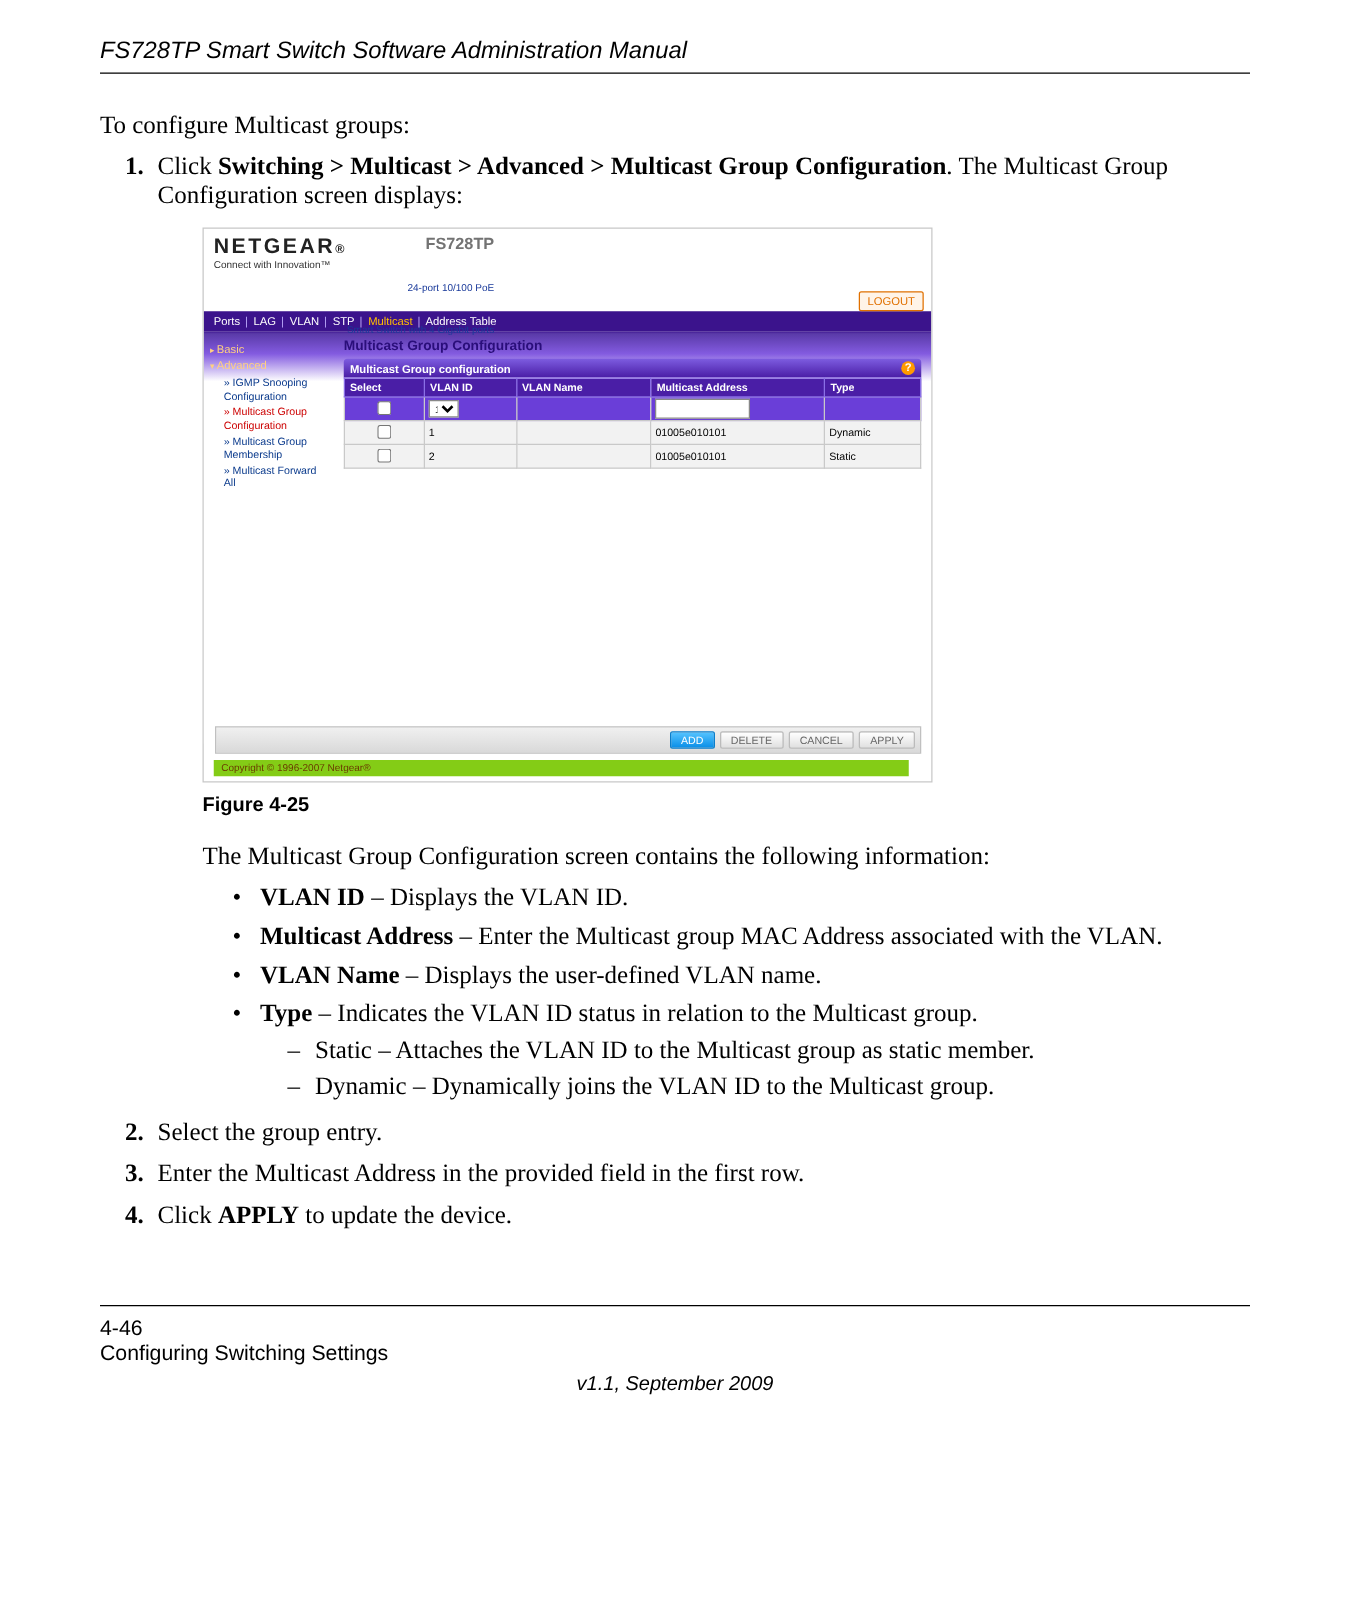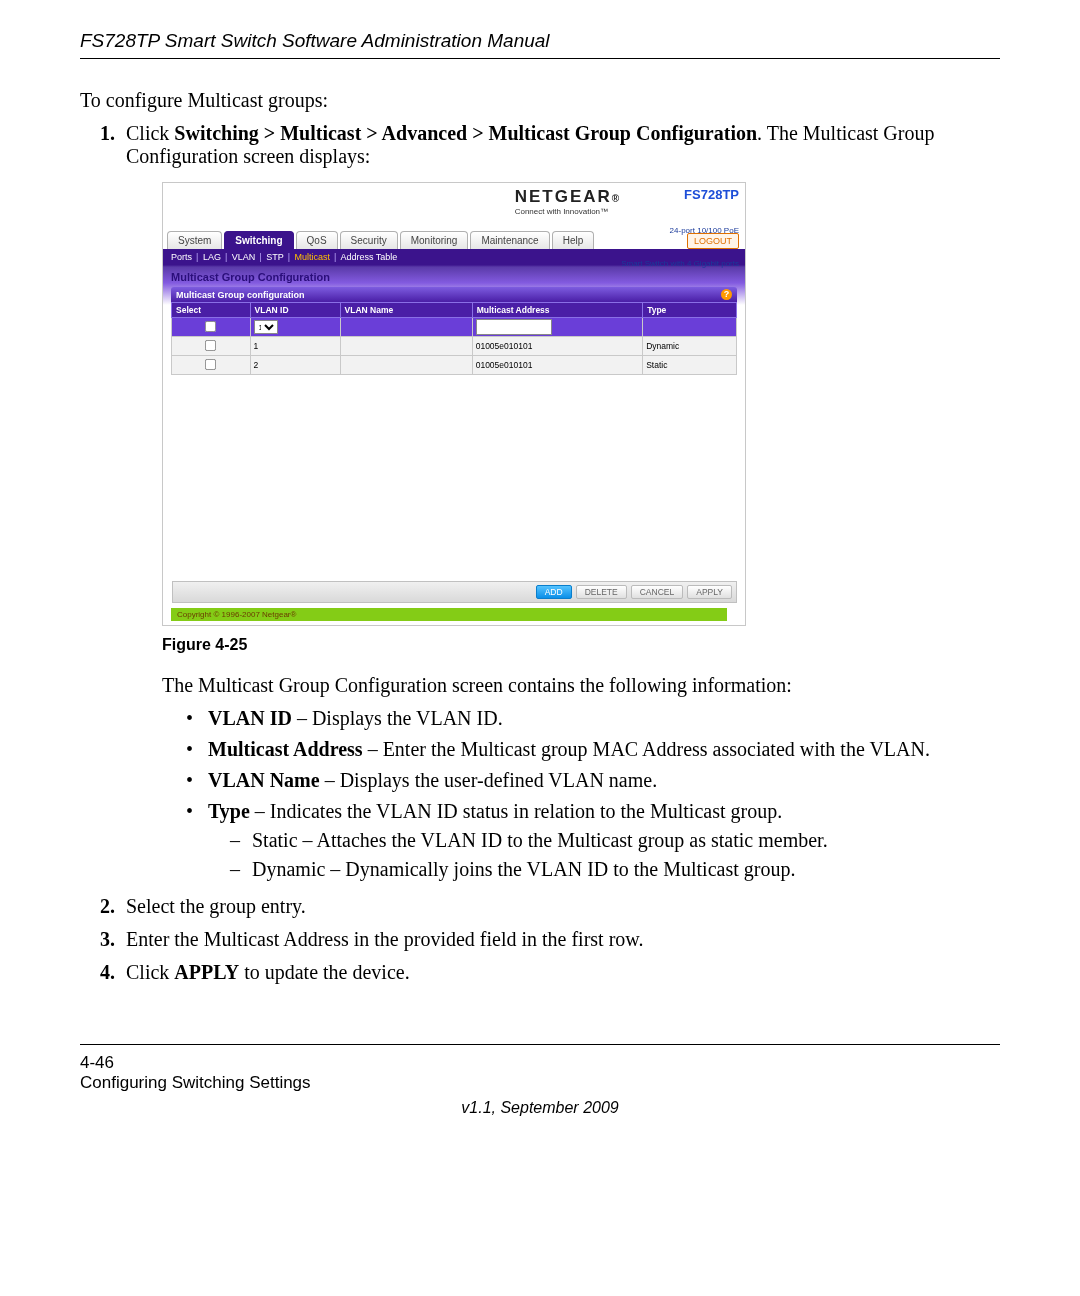--- a/index.html
+++ b/index.html
@@ -35,27 +35,27 @@
     font-family: Verdana, Arial, sans-serif;
     font-size: 9px;
     position: relative;
     background: #fff;
     overflow: hidden;
   }
   .shot-head {
     height: 42px;
     padding: 4px 6px 0 8px;
     display: flex;
-    justify-content: flex-end;
+    justify-content: flex-start;
   }
   .brand { font-family: Arial, sans-serif; }
   .brand .n { font-size: 17px; font-weight: bold; letter-spacing: 2px; color: #222; }
   .brand .tag { font-size: 8px; color: #333; }
   .model { text-align: right; font-family: Arial, sans-serif; }
-  .model .m { color: #1d4ed8; font-weight: bold; font-size: 13px; }
+  .model .m { color: #737373; font-weight: bold; font-size: 13px; }
   .model .mdesc { color: #1a3a9a; font-size: 8px; margin-top: 24px; }
   .tabrow { display: flex; gap: 2px; padding-left: 4px; background:#fff; }
   .tab {
     padding: 3px 10px;
     font-size: 10px;
     border: 1px solid #b0b0b0;
     border-bottom: none;
     border-radius: 4px 4px 0 0;
     background: linear-gradient(#fff,#e6e6e6);
     color: #444;
@@ -188,40 +188,39 @@
             <div class="n"><span>NETGEAR</span><span style="font-size:10px;">®</span></div>
             <div class="tag">Connect with Innovation™</div>
           </div>
           <div class="model">
             <div class="m">FS728TP</div>
             <div class="mdesc">24-port 10/100 PoE</div>
             <div class="mdesc">Smart Switch with 4 Gigabit ports</div>
           </div>
         </div>
         <div class="tabbar">
-          <div class="tabrow">
-            <div class="tab">System</div>
-            <div class="tab active">Switching</div>
-            <div class="tab">QoS</div>
-            <div class="tab">Security</div>
-            <div class="tab">Monitoring</div>
-            <div class="tab">Maintenance</div>
-            <div class="tab">Help</div>
-          </div>
           <div class="logout">LOGOUT</div>
         </div>
         <div class="subbar">
           <span>Ports</span><span class="sep">|</span>
           <span>LAG</span><span class="sep">|</span>
           <span>VLAN</span><span class="sep">|</span>
           <span>STP</span><span class="sep">|</span>
           <span class="on">Multicast</span><span class="sep">|</span>
           <span>Address Table</span>
         </div>
         <div class="body-area">
+          <div class="leftnav">
+            <div class="cat">Basic</div>
+            <div class="cat open">Advanced</div>
+            <a>» <span>IGMP Snooping Configuration</span></a>
+            <a class="sel">» <span>Multicast Group Configuration</span></a>
+            <a>» <span>Multicast Group Membership</span></a>
+            <a>» <span>Multicast Forward All</span></a>
+          </div>
           <div class="content">
             <div class="content-title">Multicast Group Configuration</div>
             <div class="panel-head">
               <span>Multicast Group configuration</span>
               <span class="help-ico">?</span>
             </div>
             <table class="tbl">
               <tbody>
                   <tr>
                 <th class="col-select">Select</th>

